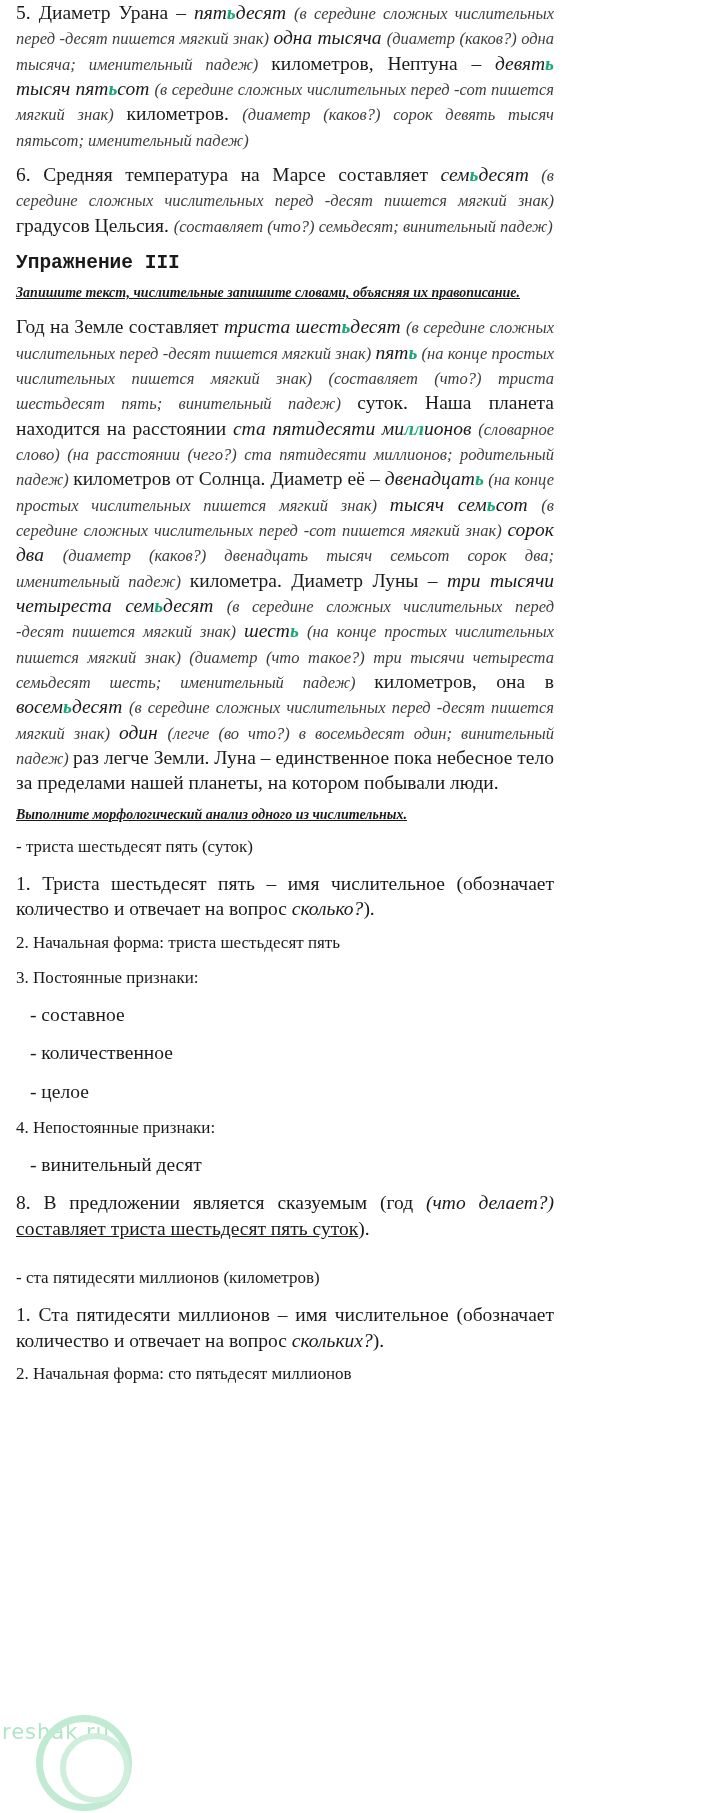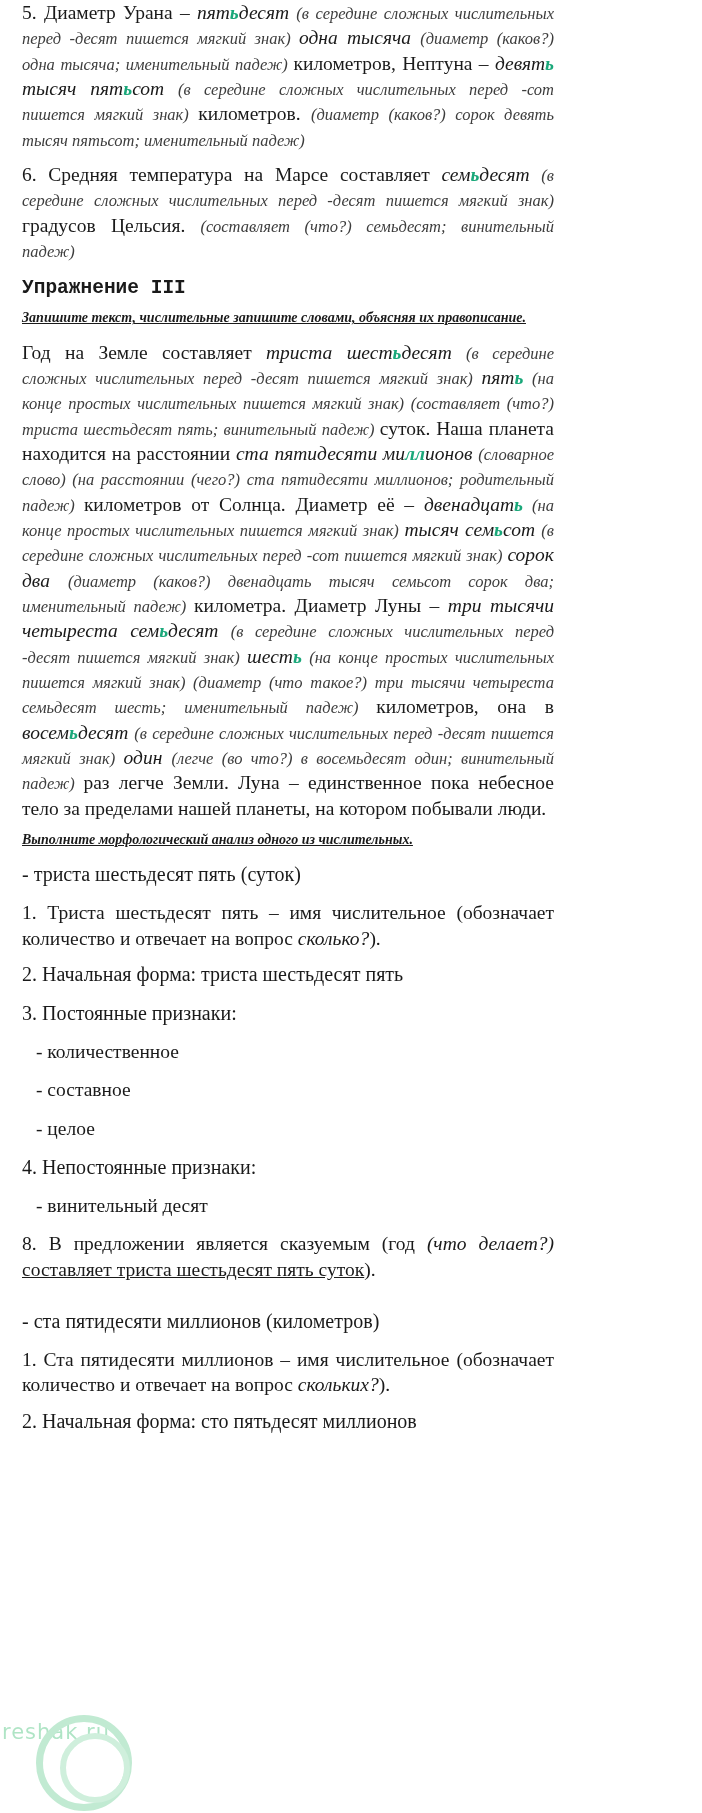--- a/index.html
+++ b/index.html
@@ -12,21 +12,21 @@
     height: 1813px;
     position: relative;
     font-family: "Liberation Serif", serif;
     color: #1a1a1a;
     overflow: hidden;
   }
   .page {
     position: relative;
     width: 562px;
     height: 1813px;
-    padding: 0 8px 0 22px;
+    padding: 0 8px 0 16px;
     box-sizing: border-box;
   }
   p {
     margin: 0 0 10px 0;
     font-size: 19.5px;
     line-height: 1.30;
     text-align: justify;
     text-justify: inter-word;
   }
   .com {
@@ -47,21 +47,21 @@
   }
   .task-italic {
     font-style: italic;
     font-weight: bold;
     font-size: 14px;
     line-height: 1.3;
     margin: 0 0 12px 0;
     text-decoration: underline;
   }
   .plain {
-    font-size: 20px;
+    font-size: 17px;
     line-height: 1.3;
     margin: 0 0 13px 0;
   }
   .sub {
     font-size: 19.5px;
     line-height: 1.3;
     margin: 0 0 13px 14px;
   }
   .uline { text-decoration: underline; }
   .spacer { height: 16px; }
@@ -113,22 +113,22 @@
       <p id="item5"><span>5. Диаметр Урана – </span><span class="i" style="font-style: italic;">пят</span><span class="soft-i">ь</span><span class="i" style="font-style: italic;">десят </span><span class="com">(в середине сложных числительных перед -десят пишется мягкий знак) </span><span class="i" style="font-style: italic;">одна тысяча </span><span class="com">(диаметр (каков?) одна тысяча; именительный падеж) </span><span>километров, Нептуна – </span><span class="i" style="font-style: italic;">девят</span><span class="soft-i">ь</span><span class="i" style="font-style: italic;"> тысяч пят</span><span class="soft-i">ь</span><span class="i" style="font-style: italic;">сот </span><span class="com">(в середине сложных числительных перед -сот пишется мягкий знак) </span><span>километров. </span><span class="com">(диаметр (каков?) сорок девять тысяч пятьсот; именительный падеж)</span></p>
       <p id="item6"><span>6. Средняя температура на Марсе составляет </span><span class="i" style="font-style: italic;">сем</span><span class="soft-i">ь</span><span class="i" style="font-style: italic;">десят </span><span class="com">(в середине сложных числительных перед -десят пишется мягкий знак) </span><span>градусов Цельсия. </span><span class="com">(составляет (что?) семьдесят; винительный падеж)</span></p>
       <div class="heading" id="exercise-heading">Упражнение III</div>
       <div class="task-italic" id="exercise-task">Запишите текст, числительные запишите словами, объясняя их правописание.</div>
       <p id="answer-text"><span>Год на Земле составляет </span><span class="i" style="font-style: italic;">триста шест</span><span class="soft-i">ь</span><span class="i" style="font-style: italic;">десят </span><span class="com">(в середине сложных числительных перед -десят пишется мягкий знак) </span><span class="i" style="font-style: italic;">пят</span><span class="soft-i">ь</span><span class="com"> (на конце простых числительных пишется мягкий знак) (составляет (что?) триста шестьдесят пять; винительный падеж) </span><span>суток. Наша планета находится на расстоянии </span><span class="i" style="font-style: italic;">ста пятидесяти ми</span><span class="soft-i">лл</span><span class="i" style="font-style: italic;">ионов </span><span class="com">(словарное слово) (на расстоянии (чего?) ста пятидесяти миллионов; родительный падеж) </span><span>километров от Солнца. Диаметр её – </span><span class="i" style="font-style: italic;">двенадцат</span><span class="soft-i">ь</span><span class="com"> (на конце простых числительных пишется мягкий знак) </span><span class="i" style="font-style: italic;">тысяч сем</span><span class="soft-i">ь</span><span class="i" style="font-style: italic;">сот </span><span class="com">(в середине сложных числительных перед -сот пишется мягкий знак) </span><span class="i" style="font-style: italic;">сорок два </span><span class="com">(диаметр (каков?) двенадцать тысяч семьсот сорок два; именительный падеж) </span><span>километра. Диаметр Луны – </span><span class="i" style="font-style: italic;">три тысячи четыреста сем</span><span class="soft-i">ь</span><span class="i" style="font-style: italic;">десят </span><span class="com">(в середине сложных числительных перед -десят пишется мягкий знак) </span><span class="i" style="font-style: italic;">шест</span><span class="soft-i">ь</span><span class="com"> (на конце простых числительных пишется мягкий знак) (диаметр (что такое?) три тысячи четыреста семьдесят шесть; именительный падеж) </span><span>километров, она в </span><span class="i" style="font-style: italic;">восем</span><span class="soft-i">ь</span><span class="i" style="font-style: italic;">десят </span><span class="com">(в середине сложных числительных перед -десят пишется мягкий знак) </span><span class="i" style="font-style: italic;">один </span><span class="com">(легче (во что?) в восемьдесят один; винительный падеж) </span><span>раз легче Земли. Луна – единственное пока небесное тело за пределами нашей планеты, на котором побывали люди.</span></p>
       <div class="task-italic" id="morph-task">Выполните морфологический анализ одного из числительных.</div>
       <div class="plain" id="morph1-word">- триста шестьдесят пять (суток)</div>
       <p id="morph1-1"><span>1. Триста шестьдесят пять – имя числительное (обозначает количество и отвечает на вопрос </span><span class="i" style="font-style: italic;">сколько?</span><span>).</span></p>
       <div class="plain" id="morph1-2">2. Начальная форма: триста шестьдесят пять</div>
       <div class="plain" id="morph1-3">3. Постоянные признаки:</div>
+      <div class="sub" id="morph1-3b">- составное</div>
       <div class="sub" id="morph1-3a">- количественное</div>
-      <div class="sub" id="morph1-3b">- составное</div>
       <div class="sub" id="morph1-3c">- целое</div>
       <div class="plain" id="morph1-4">4. Непостоянные признаки:</div>
       <div class="sub" id="morph1-4a">- винительный десят</div>
       <p id="morph1-5"><span>8. В предложении является сказуемым (год </span><span class="i" style="font-style: italic;">(что делает?)</span><span> </span><span class="uline">составляет триста шестьдесят пять суток</span><span>).</span></p>
       <div class="spacer" id="spacer1"></div>
       <div class="plain" id="morph2-word">- ста пятидесяти миллионов (километров)</div>
       <p id="morph2-1"><span>1. Ста пятидесяти миллионов – имя числительное (обозначает количество и отвечает на вопрос </span><span class="i" style="font-style: italic;">скольких?</span><span>).</span></p>
       <div class="plain" id="morph2-2">2. Начальная форма: сто пятьдесят миллионов</div>
     </div>
 

